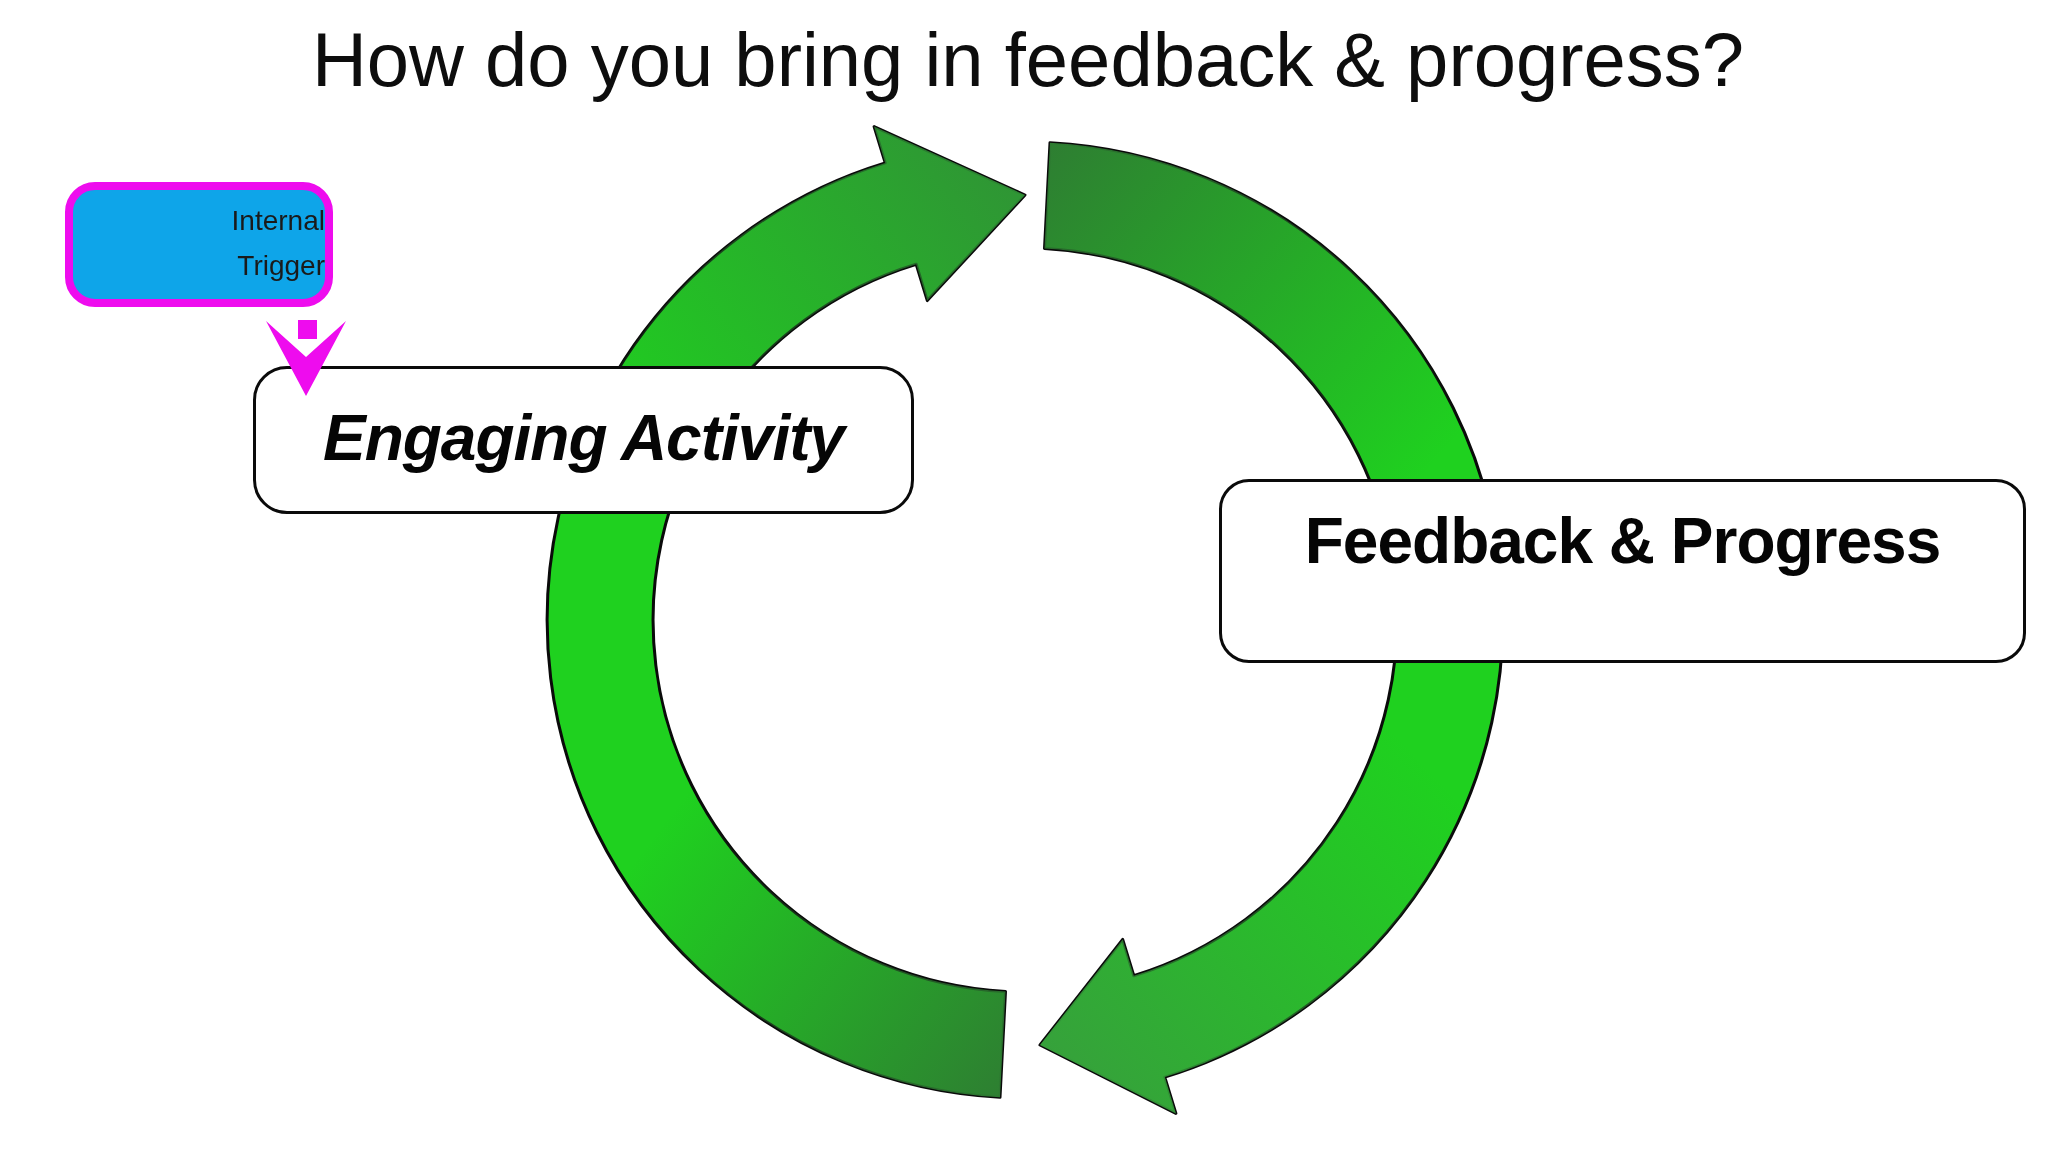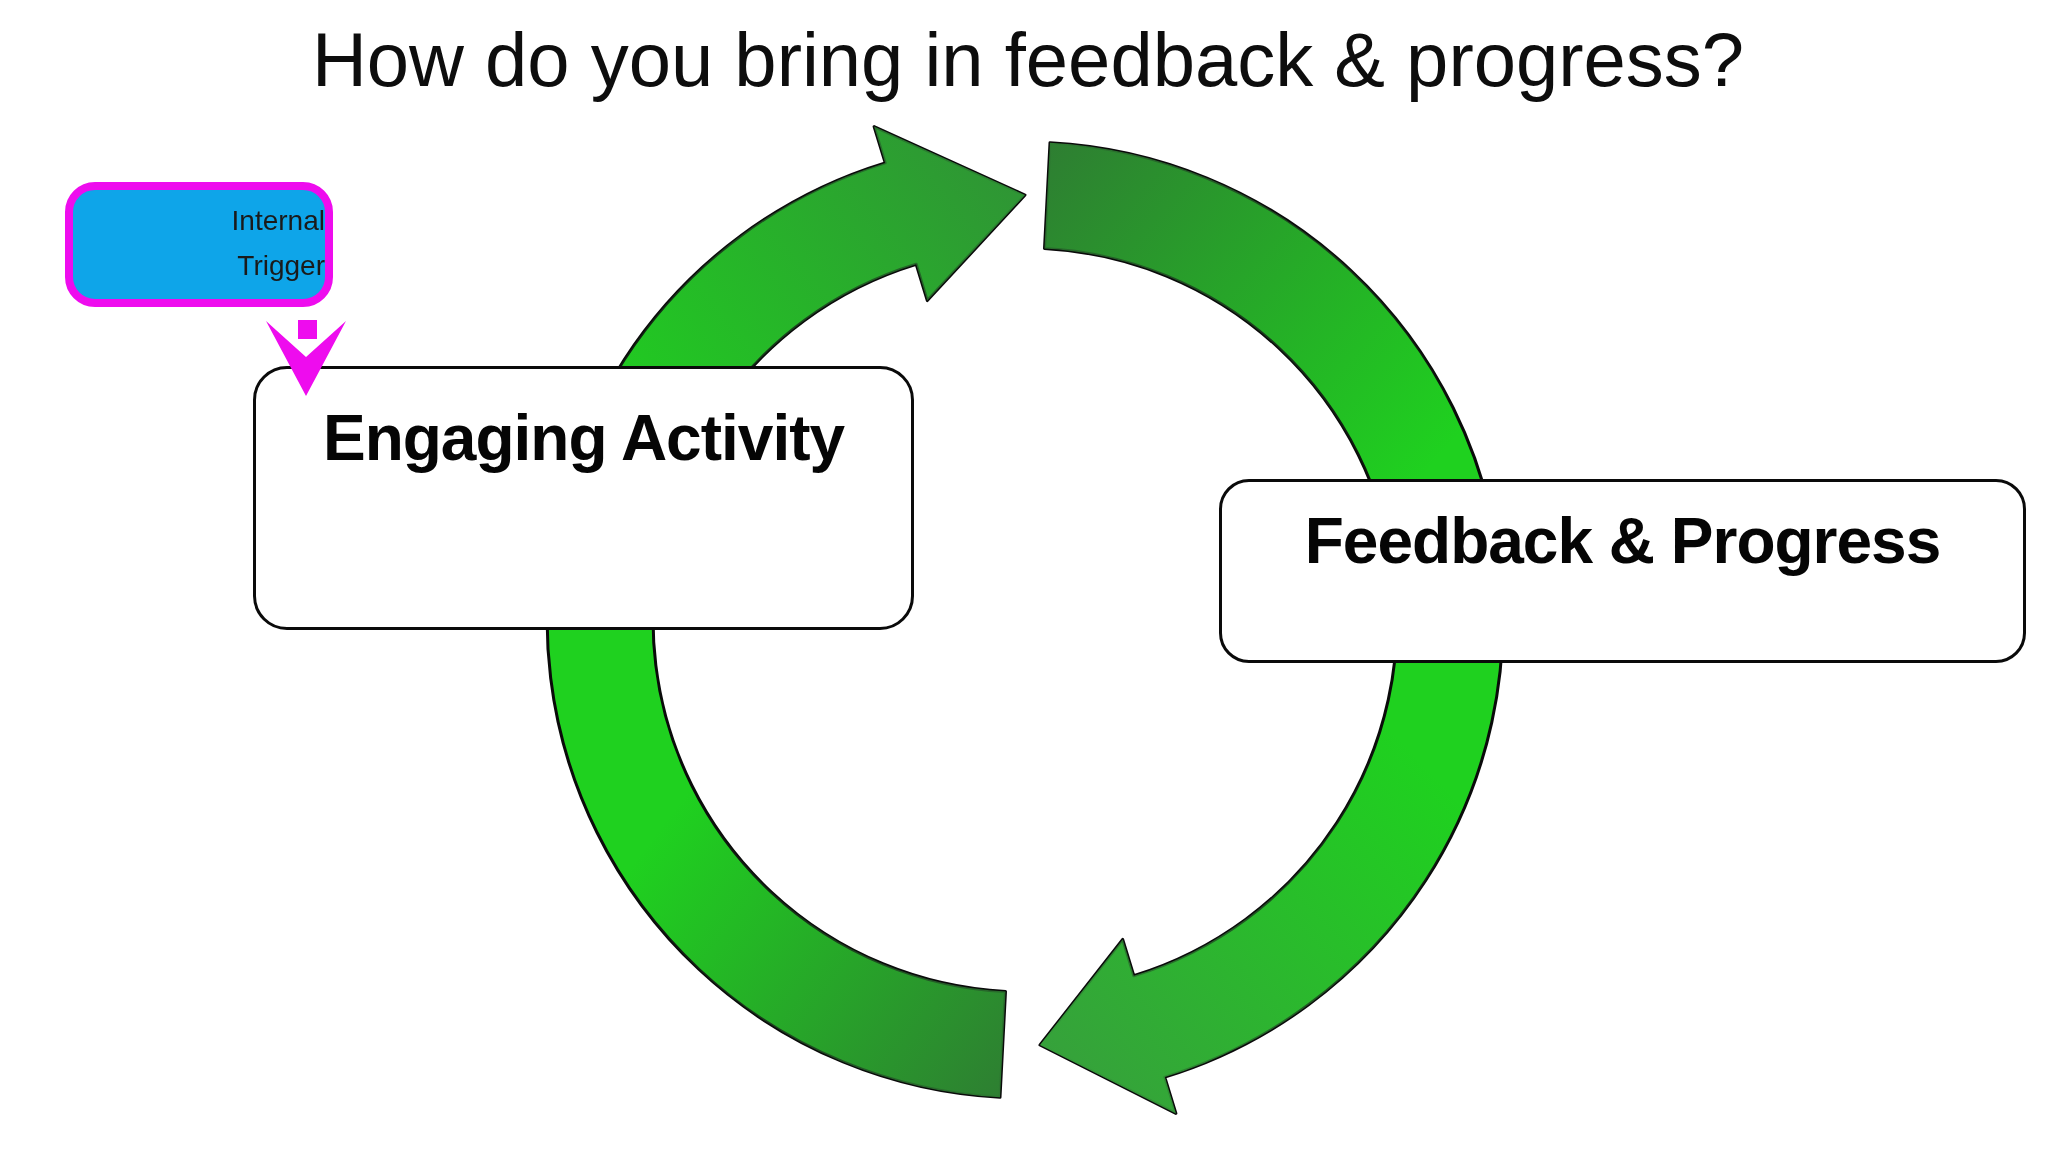--- a/index.html
+++ b/index.html
@@ -51,23 +51,24 @@
     font-weight: 700;
     font-size: 64px;
     color: #050505;
     letter-spacing: -1px;
     white-space: nowrap;
   }
   #node-activity {
     left: 253px;
     top: 366px;
     width: 661px;
-    height: 264px;
+    height: 148px;
     border-radius: 34px;
     padding-top: 32px;
+    font-style: italic;
   }
   #node-feedback {
     left: 1219px;
     top: 479px;
     width: 807px;
     height: 184px;
     border-radius: 30px;
     padding-top: 22px;
   }
   #trigger-box {

